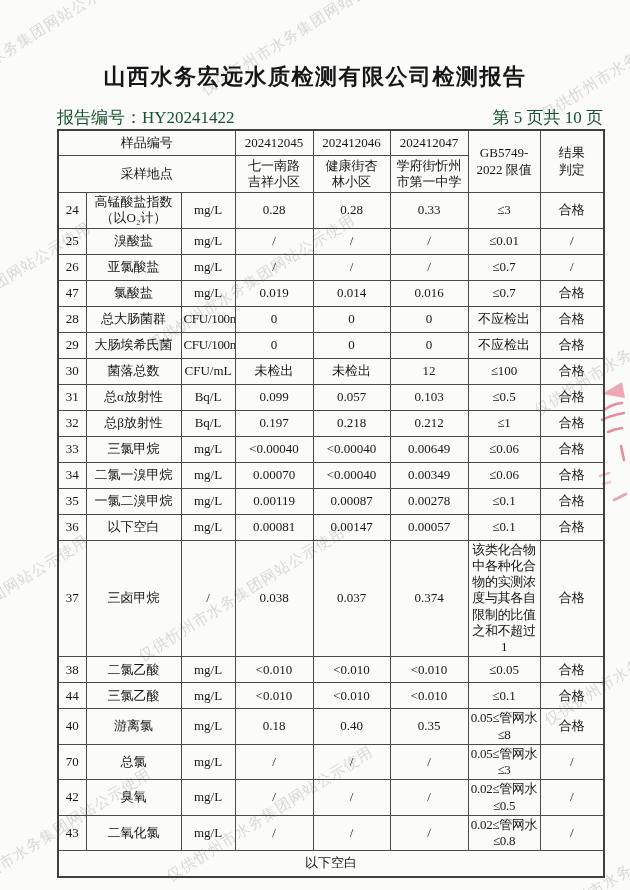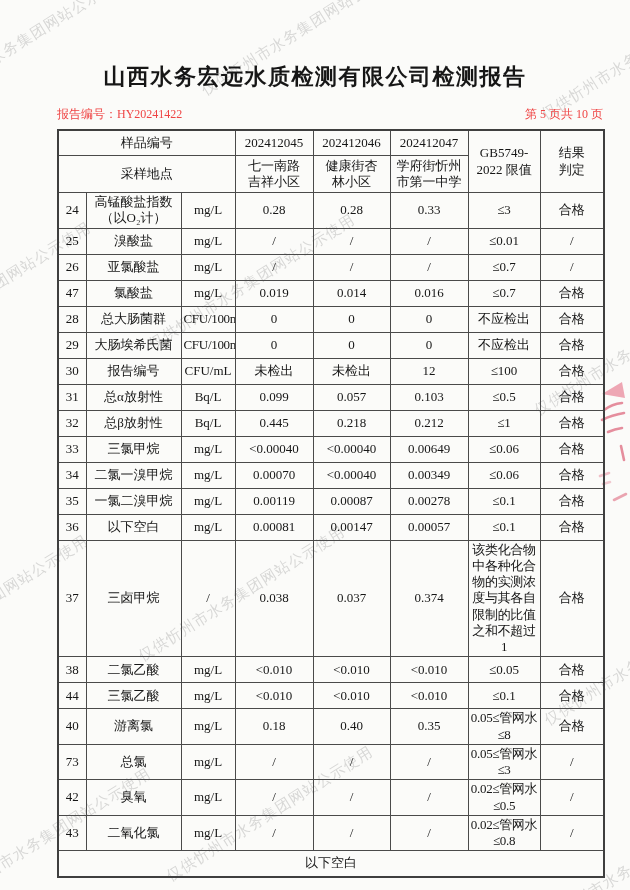--- a/index.html
+++ b/index.html
@@ -22,21 +22,21 @@
   }
   
   .title{
     position:absolute;top:62px;left:0;width:630px;
     text-align:center;font-family:"Liberation Sans","DejaVu Sans",sans-serif;
     font-size:22px;font-weight:700;letter-spacing:1.5px;color:#161616;
   }
   .meta{
     position:absolute;top:106px;left:57px;width:546px;
     display:flex;justify-content:space-between;align-items:baseline;
-    font-size:12px;color:#ef4444;
+    font-size:17px;color:#14532d;
   }
   
   table.report{
     position:absolute;left:57px;top:129px;width:546px;
     border-collapse:collapse;table-layout:fixed;
     border:2px solid #3f3f3f;
   }
   table.report td{
     border:1px solid #4a4a4a;
     text-align:center;vertical-align:middle;
@@ -181,21 +181,21 @@
           <td class="c-name">大肠埃希氏菌</td>
           <td class="c-unit small">CFU/100mL</td>
           <td class="c-val">0</td>
           <td class="c-val">0</td>
           <td class="c-val">0</td>
           <td class="c-limit">不应检出</td>
           <td class="c-result">合格</td>
         </tr>
         <tr>
           <td class="c-no">30</td>
-          <td class="c-name">报告编号</td>
+          <td class="c-name">菌落总数</td>
           <td class="c-unit">CFU/mL</td>
           <td class="c-val">未检出</td>
           <td class="c-val">未检出</td>
           <td class="c-val">12</td>
           <td class="c-limit">≤100</td>
           <td class="c-result">合格</td>
         </tr>
         <tr>
           <td class="c-no">31</td>
           <td class="c-name">总α放射性</td>
@@ -203,21 +203,21 @@
           <td class="c-val">0.099</td>
           <td class="c-val">0.057</td>
           <td class="c-val">0.103</td>
           <td class="c-limit">≤0.5</td>
           <td class="c-result">合格</td>
         </tr>
         <tr>
           <td class="c-no">32</td>
           <td class="c-name">总β放射性</td>
           <td class="c-unit">Bq/L</td>
-          <td class="c-val">0.445</td>
+          <td class="c-val">0.197</td>
           <td class="c-val">0.218</td>
           <td class="c-val">0.212</td>
           <td class="c-limit">≤1</td>
           <td class="c-result">合格</td>
         </tr>
         <tr>
           <td class="c-no">33</td>
           <td class="c-name">三氯甲烷</td>
           <td class="c-unit">mg/L</td>
           <td class="c-val">&lt;0.00040</td>
@@ -290,21 +290,21 @@
           <td class="c-no">40</td>
           <td class="c-name">游离氯</td>
           <td class="c-unit">mg/L</td>
           <td class="c-val">0.18</td>
           <td class="c-val">0.40</td>
           <td class="c-val">0.35</td>
           <td class="c-limit small">0.05≤管网水≤8</td>
           <td class="c-result">合格</td>
         </tr>
         <tr>
-          <td class="c-no">73</td>
+          <td class="c-no">70</td>
           <td class="c-name">总氯</td>
           <td class="c-unit">mg/L</td>
           <td class="c-val">/</td>
           <td class="c-val">/</td>
           <td class="c-val">/</td>
           <td class="c-limit small">0.05≤管网水≤3</td>
           <td class="c-result">/</td>
         </tr>
         <tr>
           <td class="c-no">42</td>

